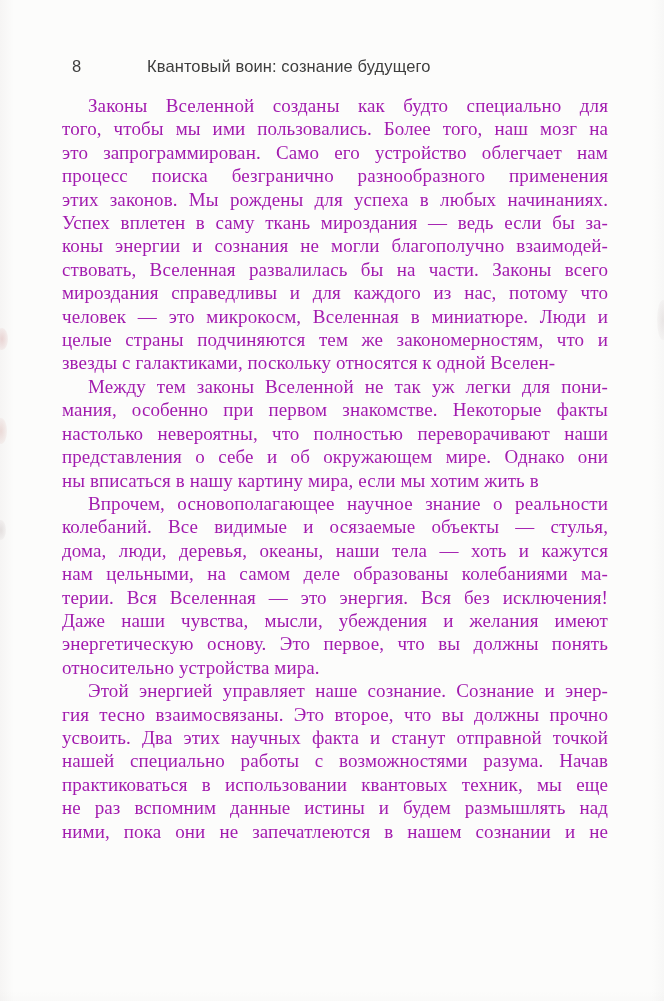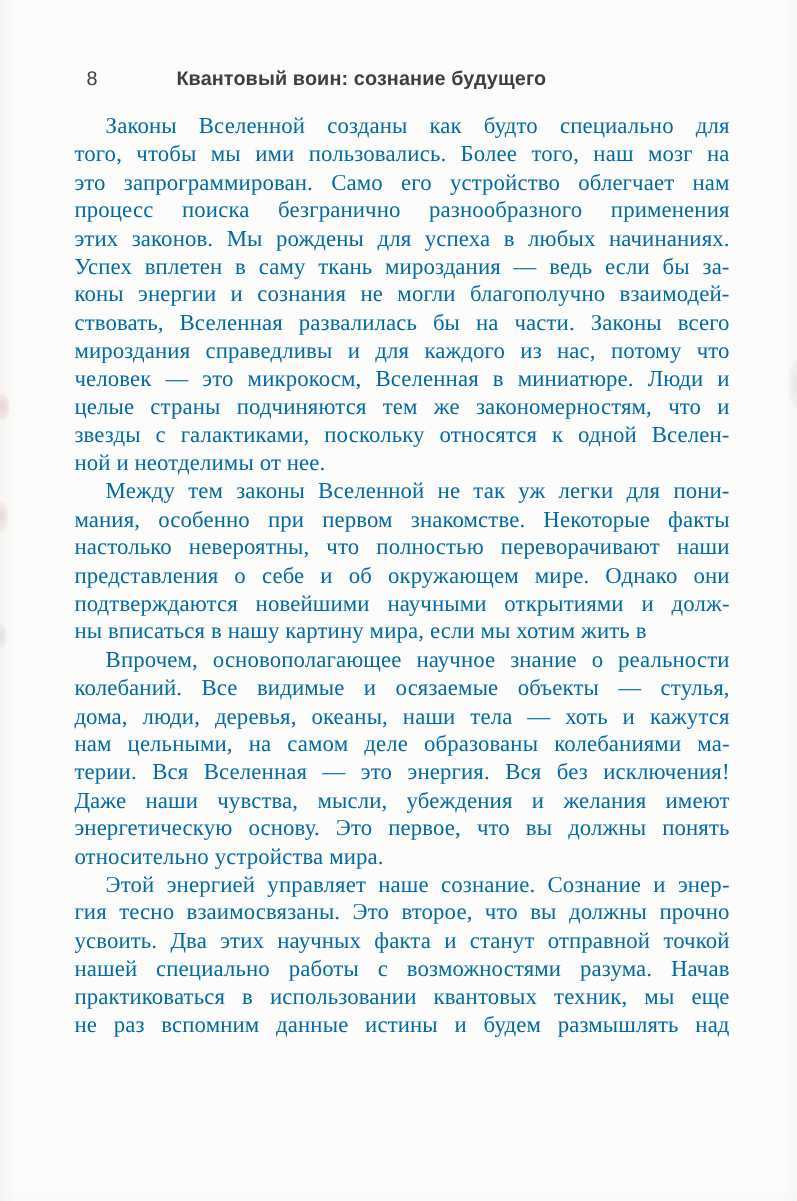--- a/index.html
+++ b/index.html
@@ -54,31 +54,30 @@
   .pagenum {
     position: absolute;
     left: 72px;
     top: 0;
   }
   .running-title {
     position: absolute;
     left: 147px;
     top: 0;
     letter-spacing: 0.1px;
-    font-weight: bold;
   }
 
   .page-body {
     position: absolute;
     left: 62px;
     top: 94px;
     width: 546px;
     font-size: 19px;
     line-height: 23.4px;
-    color: #0369a1;
+    color: #a21caf;
     letter-spacing: 0.1px;
   }
   .para { margin: 0; }
   .line {
     text-align: justify;
     text-align-last: justify;
     white-space: normal;
   }
   .para .line:first-child { text-indent: 26px; }
   .para.ends .line:last-child { text-align-last: left; }
@@ -104,42 +103,41 @@
         <div class="line">это запрограммирован. Само его устройство облегчает нам</div>
         <div class="line">процесс поиска безгранично разнообразного применения</div>
         <div class="line">этих законов. Мы рождены для успеха в любых начинаниях.</div>
         <div class="line">Успех вплетен в саму ткань мироздания — ведь если бы за-</div>
         <div class="line">коны энергии и сознания не могли благополучно взаимодей-</div>
         <div class="line">ствовать, Вселенная развалилась бы на части. Законы всего</div>
         <div class="line">мироздания справедливы и для каждого из нас, потому что</div>
         <div class="line">человек — это микрокосм, Вселенная в миниатюре. Люди и</div>
         <div class="line">целые страны подчиняются тем же закономерностям, что и</div>
         <div class="line">звезды с галактиками, поскольку относятся к одной Вселен-</div>
-        <div class="line">ной и неотделимы от нее.</div>
       </div>
       <div class="para ends">
         <div class="line">Между тем законы Вселенной не так уж легки для пони-</div>
         <div class="line">мания, особенно при первом знакомстве. Некоторые факты</div>
         <div class="line">настолько невероятны, что полностью переворачивают наши</div>
         <div class="line">представления о себе и об окружающем мире. Однако они</div>
-        <div class="line">подтверждаются новейшими научными открытиями и долж-</div>
         <div class="line">ны вписаться в нашу картину мира, если мы хотим жить в</div>
       </div>
       <div class="para ends">
         <div class="line">Впрочем, основополагающее научное знание о реальности</div>
         <div class="line">колебаний. Все видимые и осязаемые объекты — стулья,</div>
         <div class="line">дома, люди, деревья, океаны, наши тела — хоть и кажутся</div>
         <div class="line">нам цельными, на самом деле образованы колебаниями ма-</div>
         <div class="line">терии. Вся Вселенная — это энергия. Вся без исключения!</div>
         <div class="line">Даже наши чувства, мысли, убеждения и желания имеют</div>
         <div class="line">энергетическую основу. Это первое, что вы должны понять</div>
         <div class="line">относительно устройства мира.</div>
       </div>
       <div class="para">
         <div class="line">Этой энергией управляет наше сознание. Сознание и энер-</div>
         <div class="line">гия тесно взаимосвязаны. Это второе, что вы должны прочно</div>
         <div class="line">усвоить. Два этих научных факта и станут отправной точкой</div>
         <div class="line">нашей специально работы с возможностями разума. Начав</div>
         <div class="line">практиковаться в использовании квантовых техник, мы еще</div>
         <div class="line">не раз вспомним данные истины и будем размышлять над</div>
+        <div class="line">ними, пока они не запечатлеются в нашем сознании и не</div>
       </div>
     </div>
 </div>
 
 </body></html>

